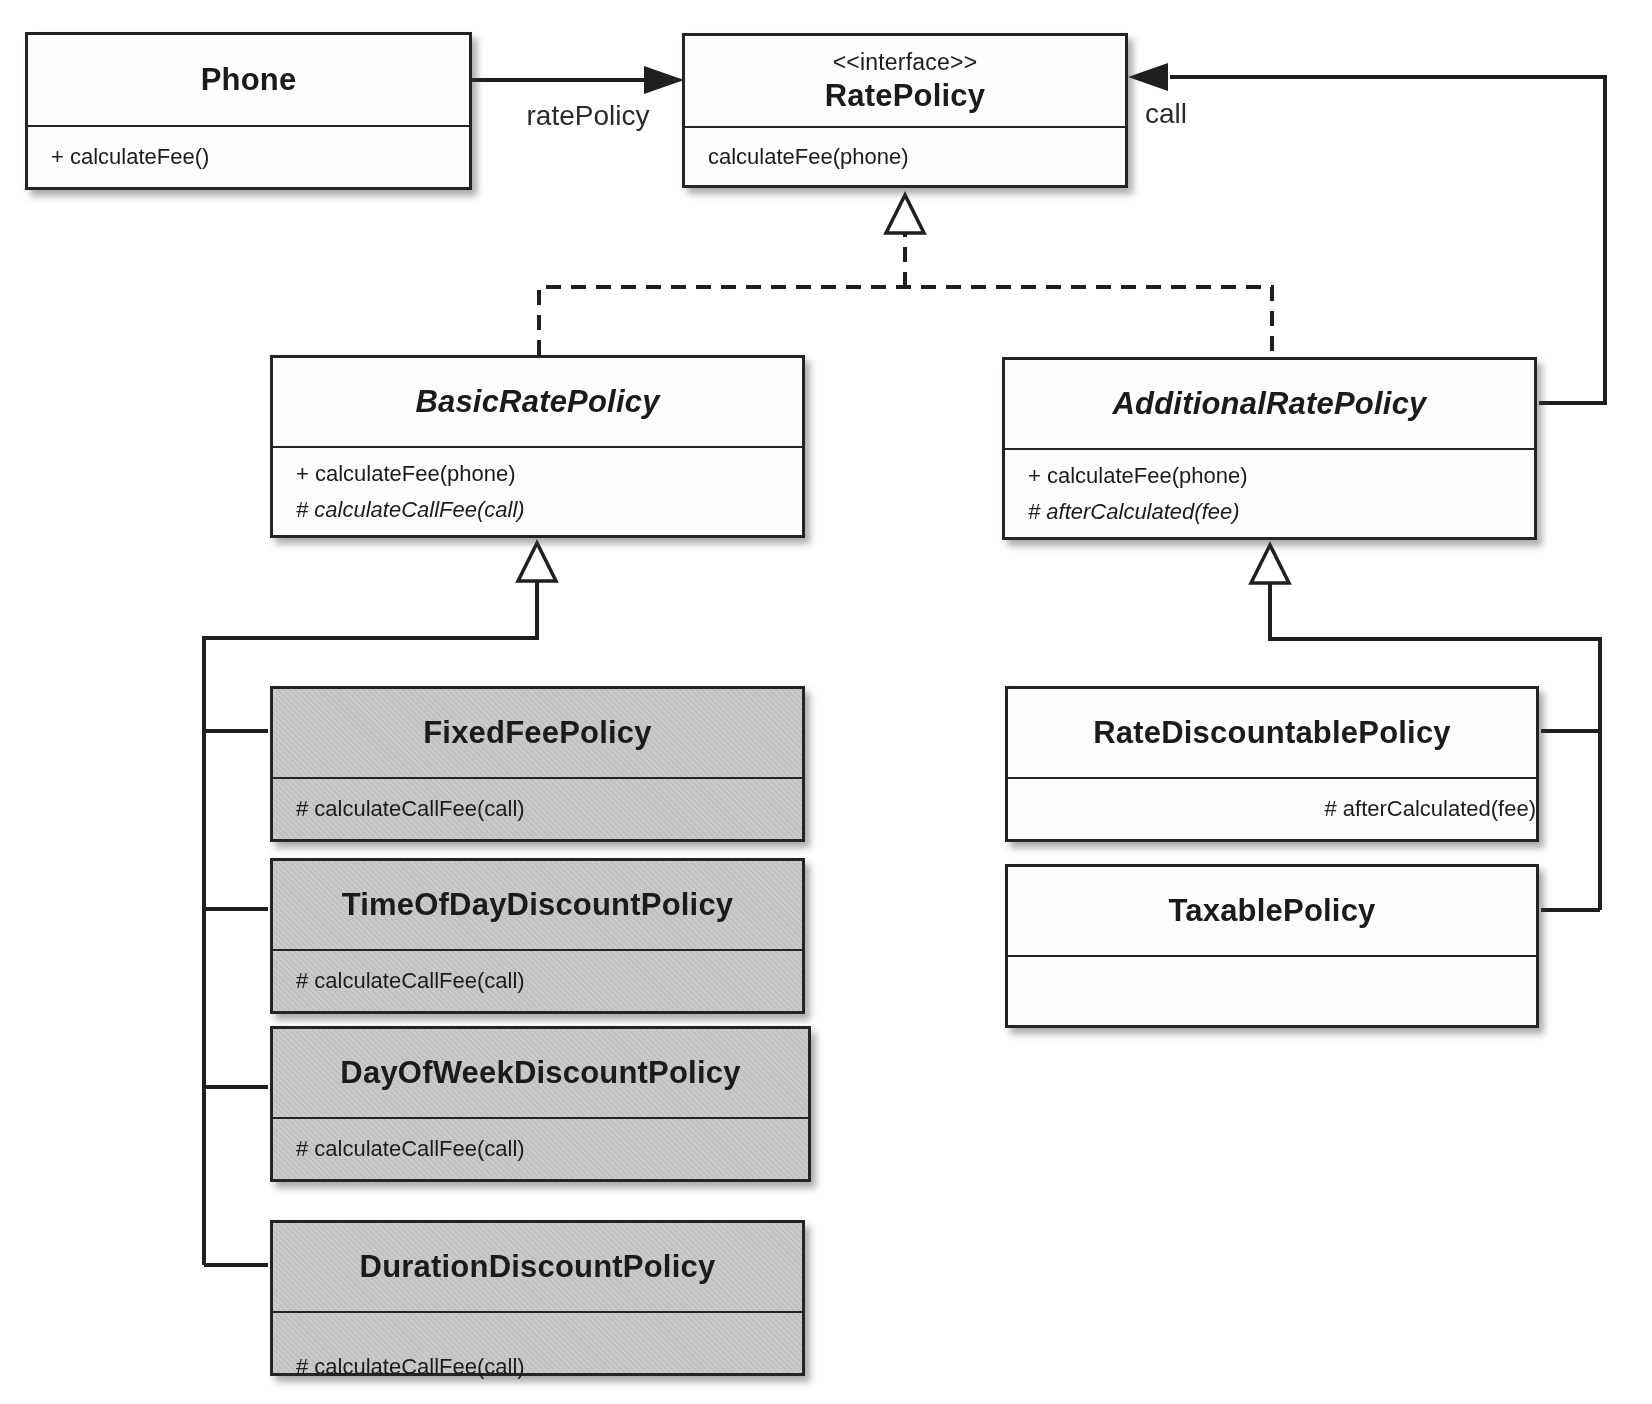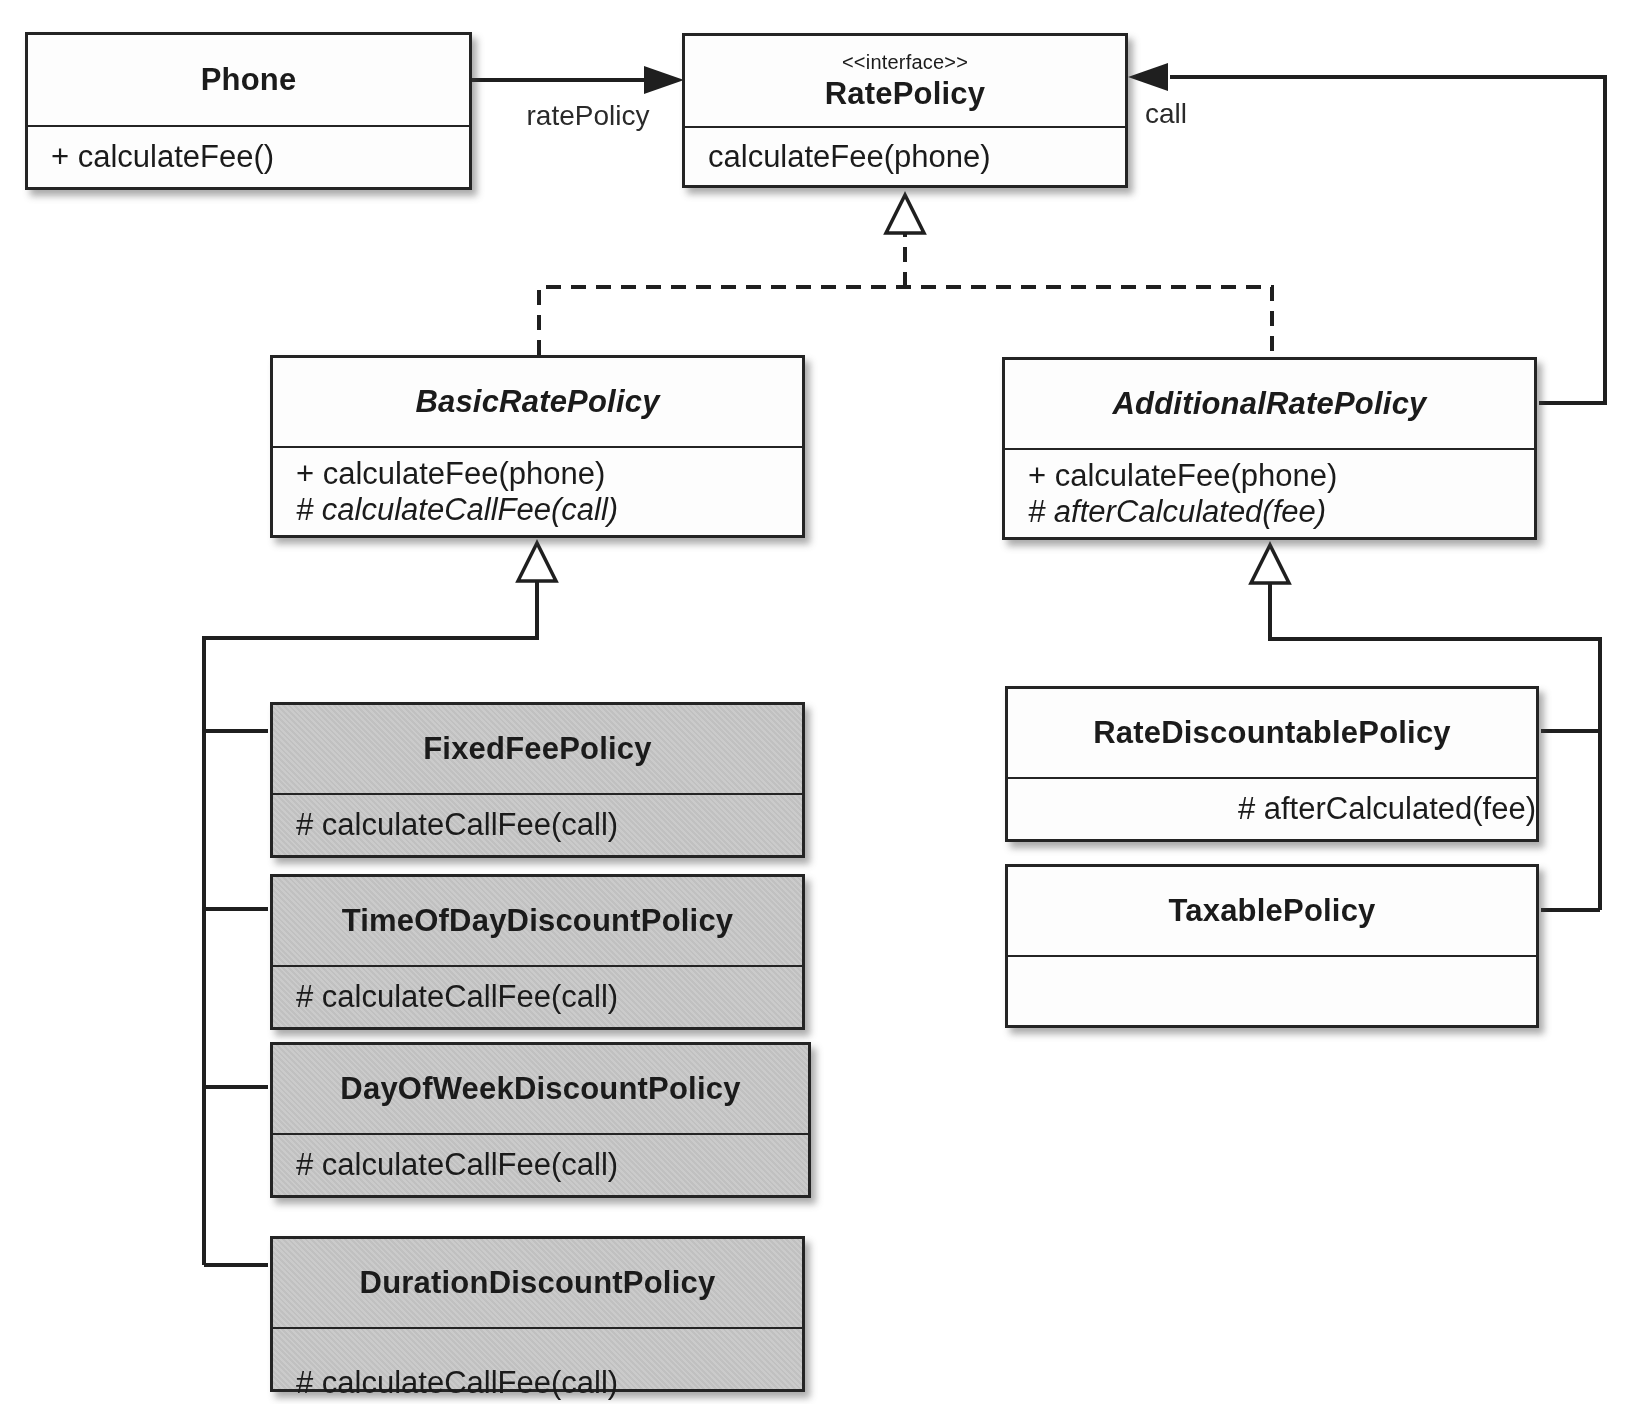--- a/index.html
+++ b/index.html
@@ -26,47 +26,46 @@
     box-sizing: border-box;
     border: 3px solid #242424;
     background: #fdfdfd;
     display: flex;
     flex-direction: column;
     box-shadow: 5px 6px 7px rgba(70,70,70,0.45);
   }
   .uml-box.gray {
     background-color: #c9c9c9;
     background-image: repeating-linear-gradient(45deg, rgba(0,0,0,0.045) 0 2px, rgba(255,255,255,0.03) 2px 4px);
-    margin-top: 16px;
   }
   .uml-title {
     box-sizing: border-box;
     border-bottom: 2px solid #242424;
     display: flex;
     flex-direction: column;
     align-items: center;
     justify-content: center;
     font-weight: bold;
     font-size: 31px;
     letter-spacing: 0.2px;
     flex: 0 0 auto;
   }
   .uml-title.abstract { font-style: italic; }
   .stereotype {
     font-weight: normal;
-    font-size: 20px;
+    font-size: 23px;
     margin-bottom: 2px;
   }
   .uml-members {
     flex: 1 1 auto;
     display: flex;
     flex-direction: column;
     justify-content: center;
     padding-left: 23px;
-    font-size: 31px;
+    font-size: 22px;
     line-height: 36px;
   }
   .member.italic { font-style: italic; }
   .edge-label {
     position: absolute;
     font-size: 28px;
     color: #2a2a2a;
     text-align: center;
   }
   svg line, svg polyline { stroke: #1f1f1f; stroke-width: 4; fill: none; }

